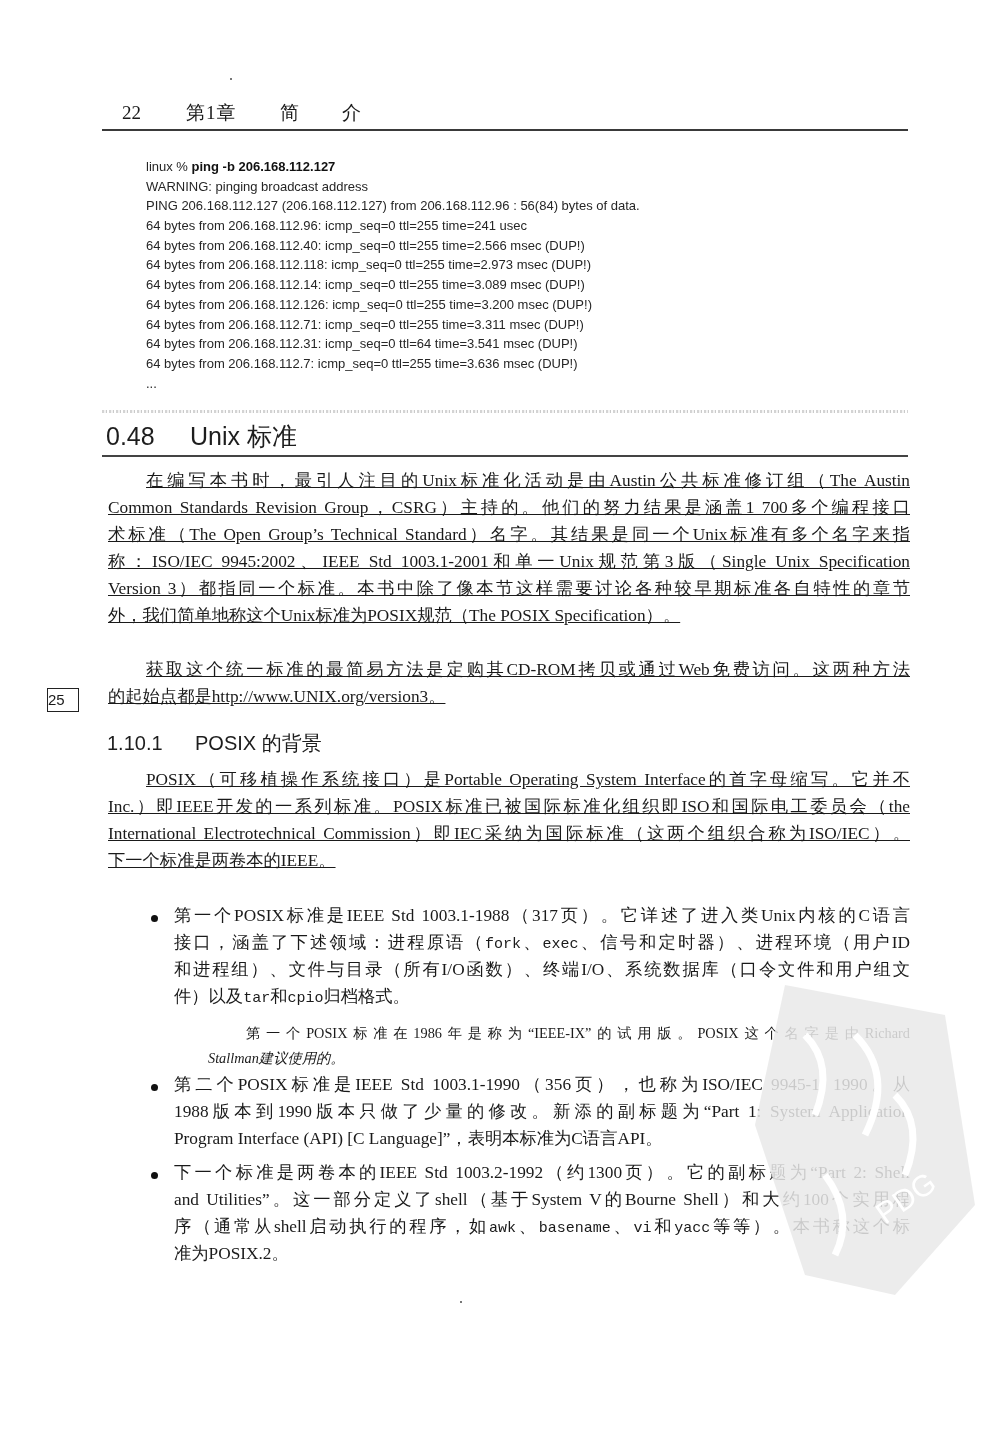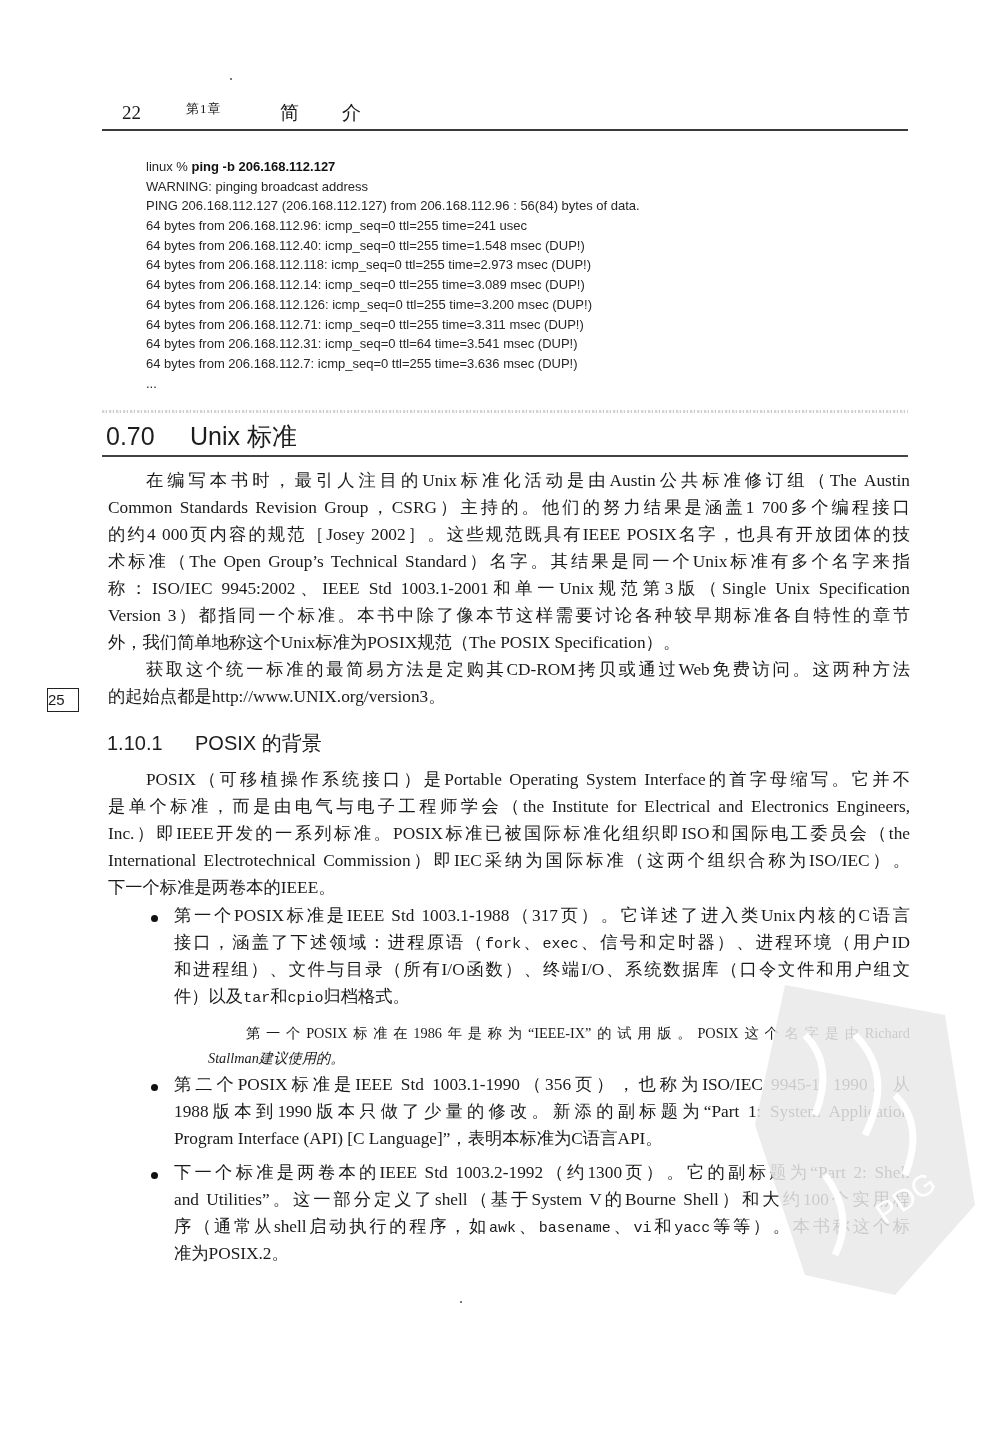--- a/index.html
+++ b/index.html
@@ -4,40 +4,40 @@
 <style>
   html, body { margin: 0; padding: 0; background: #ffffff; }
   body {
     width: 983px; height: 1447px; position: relative; overflow: hidden;
     font-family: "Liberation Serif", "DejaVu Serif", serif; color: #1a1a1a;
   }
   .abs { position: absolute; }
   
   .running-header { left: 108px; top: 100px; width: 800px; height: 30px; }
   .rh-page { position: absolute; left: 14px; top: 2px; font-size: 19px; }
-  .rh-chapter { position: absolute; left: 78px; top: 0px; font-size: 13px; letter-spacing: 1px; }
+  .rh-chapter { position: absolute; left: 78px; top: 0px; font-size: 19px; letter-spacing: 1px; }
   .rh-title-a { position: absolute; left: 172px; top: 0px; font-size: 19px; }
   .rh-title-b { position: absolute; left: 234px; top: 0px; font-size: 19px; }
   .rule { position: absolute; height: 1px; background: #333; }
   .rule-header { left: 102px; top: 129px; width: 806px; height: 2px; background: #3a3a3a; }
 
   
   .code { left: 146px; top: 157px; font-family: Liberation Sans, sans-serif; font-size: 13px; color: #262626; }
   .code-line { height: 19.7px; line-height: 19.7px; white-space: pre; }
   .code-line b { font-weight: bold; color: #111; }
 
   .speckle { left: 102px; top: 410px; width: 806px; height: 3px;
     background: repeating-linear-gradient(90deg, #c9c9c9 0 2px, #f0f0f0 2px 4px, #bdbdbd 4px 5px, #ffffff 5px 7px); opacity: .8; }
 
   .h2 { left: 106px; top: 420px; font-family: "Liberation Sans", "DejaVu Sans", sans-serif; font-size: 25px; color: #1d1d1d; }
   .h2 .num { display: inline-block; width: 84px; }
   .rule-h2 { left: 102px; top: 455px; width: 806px; height: 1.5px; background: #444; }
 
   .para { left: 108px; width: 802px; font-size: 17.3px; line-height: 27px; text-align: justify; color: #1a1a1a; }
-  .para .ln { display: block; height: 27px; white-space: nowrap; text-align-last: justify; text-align: justify; }
+  .para .ln { display: block; height: 27px; white-space: nowrap; text-align-last: justify; text-align: justify; text-decoration: underline; }
   .para .ln.last { text-align-last: left; }
   .indent { padding-left: 38px; }
 
   .margin-box { left: 47px; top: 688px; width: 30px; height: 22px; border: 1.3px solid #222;
     font-family: "Liberation Sans", "DejaVu Sans", sans-serif; font-size: 15px; text-align: left; line-height: 22px; }
 
   .h3 { left: 107px; top: 730px; font-family: "Liberation Sans", "DejaVu Sans", sans-serif; font-size: 20px; color: #1d1d1d; }
   .h3 .num { display: inline-block; width: 88px; }
 
   .bullet-dot { position: absolute; width: 7px; height: 7px; border-radius: 50%; background: #111; }
@@ -62,60 +62,58 @@
   <span class="rh-title-a">简</span>
   <span class="rh-title-b">介</span>
 </div>
 <div class="rule rule-header"></div>
 
 <div class="abs code" id="code-block">
   <div class="code-line"><span>linux % </span><b>ping -b 206.168.112.127</b></div>
 <div class="code-line">WARNING: pinging broadcast address</div>
     <div class="code-line">PING 206.168.112.127 (206.168.112.127) from 206.168.112.96 : 56(84) bytes of data.</div>
     <div class="code-line">64 bytes from 206.168.112.96: icmp_seq=0 ttl=255 time=241 usec</div>
-    <div class="code-line">64 bytes from 206.168.112.40: icmp_seq=0 ttl=255 time=1.548 msec (DUP!)</div>
+    <div class="code-line">64 bytes from 206.168.112.40: icmp_seq=0 ttl=255 time=2.566 msec (DUP!)</div>
     <div class="code-line">64 bytes from 206.168.112.118: icmp_seq=0 ttl=255 time=2.973 msec (DUP!)</div>
     <div class="code-line">64 bytes from 206.168.112.14: icmp_seq=0 ttl=255 time=3.089 msec (DUP!)</div>
     <div class="code-line">64 bytes from 206.168.112.126: icmp_seq=0 ttl=255 time=3.200 msec (DUP!)</div>
     <div class="code-line">64 bytes from 206.168.112.71: icmp_seq=0 ttl=255 time=3.311 msec (DUP!)</div>
     <div class="code-line">64 bytes from 206.168.112.31: icmp_seq=0 ttl=64 time=3.541 msec (DUP!)</div>
     <div class="code-line">64 bytes from 206.168.112.7: icmp_seq=0 ttl=255 time=3.636 msec (DUP!)</div>
     <div class="code-line">...</div>
   </div>
 
 <div class="abs speckle"></div>
 
 <div class="abs h2">
-  <span class="num">0.70</span><span>Unix 标准</span>
+  <span class="num">0.48</span><span>Unix 标准</span>
 </div>
 <div class="rule rule-h2"></div>
 
 <div class="abs para" style="top:467px;">
     <span class="ln indent">在编写本书时，最引人注目的Unix标准化活动是由Austin公共标准修订组（The Austin</span>
     <span class="ln">Common Standards Revision Group，CSRG）主持的。他们的努力结果是涵盖1 700多个编程接口</span>
-    <span class="ln">的约4 000页内容的规范［Josey 2002］。这些规范既具有IEEE POSIX名字，也具有开放团体的技</span>
     <span class="ln">术标准（The Open Group’s Technical Standard）名字。其结果是同一个Unix标准有多个名字来指</span>
     <span class="ln">称：ISO/IEC 9945:2002、IEEE Std 1003.1-2001和单一Unix规范第3版（Single Unix Specification</span>
     <span class="ln">Version 3）都指同一个标准。本书中除了像本节这样需要讨论各种较早期标准各自特性的章节</span>
     <span class="ln last">外，我们简单地称这个Unix标准为POSIX规范（The POSIX Specification）。</span>
   </div>
 <div class="abs para" style="top:656px;">
     <span class="ln indent">获取这个统一标准的最简易方法是定购其CD-ROM拷贝或通过Web免费访问。这两种方法</span>
     <span class="ln last">的起始点都是http://www.UNIX.org/version3。</span>
   </div>
 
 <div class="abs margin-box">25</div>
 
 <div class="abs h3">
   <span class="num">1.10.1</span><span>POSIX 的背景</span>
 </div>
 
 <div class="abs para" style="top:766px;">
     <span class="ln indent">POSIX（可移植操作系统接口）是Portable Operating System Interface的首字母缩写。它并不</span>
-    <span class="ln">是单个标准，而是由电气与电子工程师学会（the Institute for Electrical and Electronics Engineers,</span>
     <span class="ln">Inc.）即IEEE开发的一系列标准。POSIX标准已被国际标准化组织即ISO和国际电工委员会（the</span>
     <span class="ln">International Electrotechnical Commission）即IEC采纳为国际标准（这两个组织合称为ISO/IEC）。</span>
     <span class="ln last">下一个标准是两卷本的IEEE。</span>
   </div>
 
 <div class="bullet-dot" style="left:151px; top:915px;"></div>
 <div class="abs blist" style="top:902px;">
     <span class="ln">第一个POSIX标准是IEEE Std 1003.1-1988（317页）。它详述了进入类Unix内核的C语言</span>
     <span class="ln">接口，涵盖了下述领域：进程原语（<span class="mono">fork</span>、<span class="mono">exec</span>、信号和定时器）、进程环境（用户ID</span>
     <span class="ln">和进程组）、文件与目录（所有I/O函数）、终端I/O、系统数据库（口令文件和用户组文</span>

